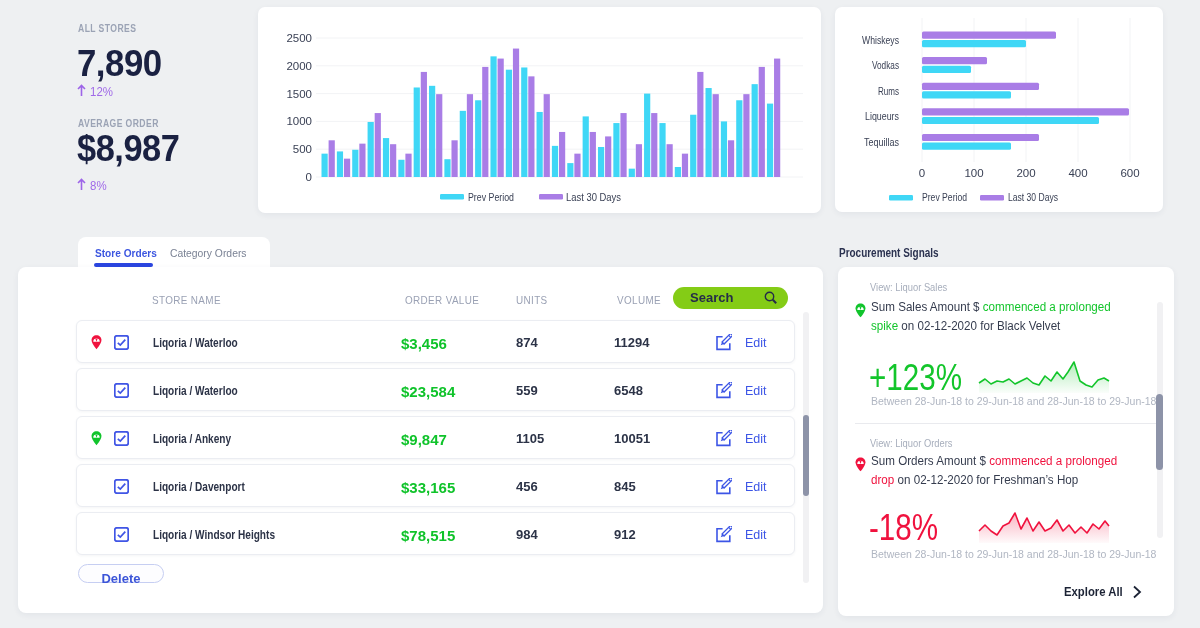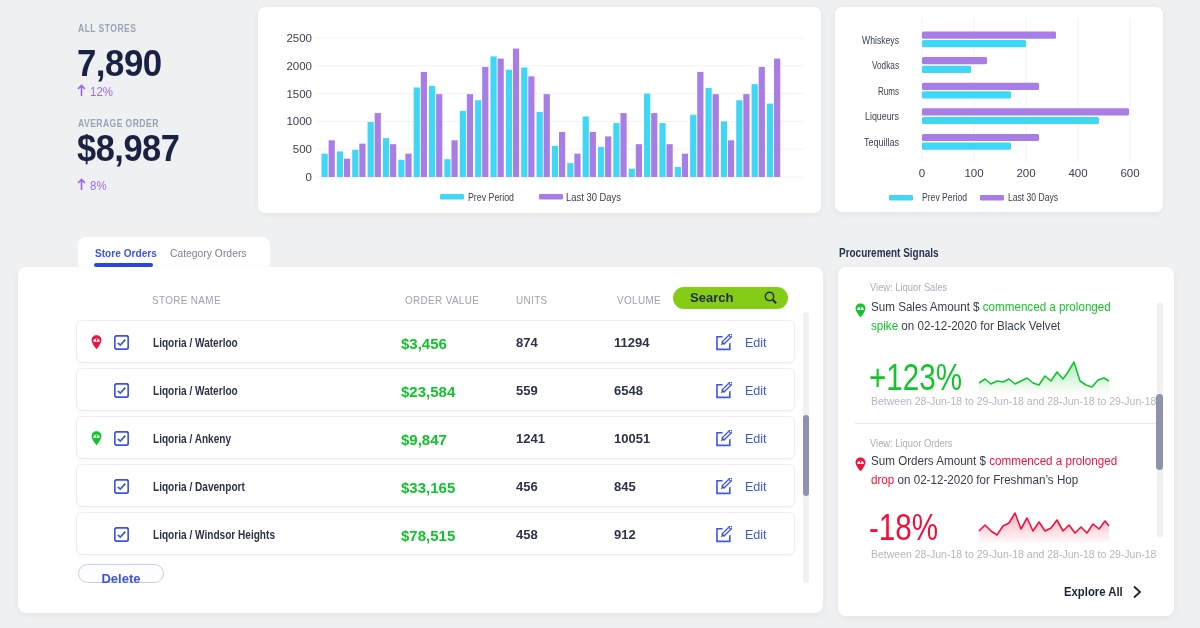--- a/index.html
+++ b/index.html
@@ -216,21 +216,21 @@
         <path d="M7 0.5 C3.4 0.5 0.7 3.2 0.7 6.7 C0.7 11.4 7 18.3 7 18.3 S13.3 11.4 13.3 6.7 C13.3 3.2 10.6 0.5 7 0.5 Z" fill="#11c42c"></path>
         <path d="M2.9 8.9 A4.1 4.1 0 0 1 11.1 8.9 Z" fill="#fff"></path>
         <path d="M7 8.9 L5.6 4.9 L8.4 4.9 Z" fill="#11c42c"></path>
       </svg>
       <svg class="cb" viewBox="0 0 15 15">
         <rect x="0.75" y="0.75" width="13.5" height="13.5" rx="2.2" fill="#fff" stroke="#4055e5" stroke-width="1.8"></rect>
         <path d="M3.8 7.8 L6.3 10.1 L11.3 4.7" fill="none" stroke="#4055e5" stroke-width="1.7"></path>
       </svg>
       <div class="rowname">Liqoria / Ankeny</div>
       <div class="rowval">$9,847</div>
-      <div class="rowunits">1241</div>
+      <div class="rowunits">1105</div>
       <div class="rowvol">10051</div>
       <svg style="position:absolute;left:638px;top:13px;" width="17" height="17" viewBox="0 0 17 17">
         <path d="M7.6 2.8 L2.0 2.8 L2.0 15.4 L14.8 15.4 L14.8 9.2" fill="none" stroke="#3c55e6" stroke-width="1.6"></path>
         <g transform="rotate(45 12 5)">
           <rect x="10.6" y="-1.6" width="2.9" height="12.2" fill="none" stroke="#3c55e6" stroke-width="1.3"></rect>
           <line x1="10.6" y1="1.2" x2="13.5" y2="1.2" stroke="#3c55e6" stroke-width="1.1"></line>
           <path d="M12.05 13.9 L10.7 10.6 L13.4 10.6 Z" fill="#3c55e6"></path>
         </g>
       </svg>
       <div class="rowedit">Edit</div>
@@ -254,21 +254,21 @@
       </svg>
       <div class="rowedit">Edit</div>
     </div>
 <div class="row" style="top:245px;">
       <svg class="cb" viewBox="0 0 15 15">
         <rect x="0.75" y="0.75" width="13.5" height="13.5" rx="2.2" fill="#fff" stroke="#4055e5" stroke-width="1.8"></rect>
         <path d="M3.8 7.8 L6.3 10.1 L11.3 4.7" fill="none" stroke="#4055e5" stroke-width="1.7"></path>
       </svg>
       <div class="rowname">Liqoria / Windsor Heights</div>
       <div class="rowval">$78,515</div>
-      <div class="rowunits">458</div>
+      <div class="rowunits">984</div>
       <div class="rowvol">912</div>
       <svg style="position:absolute;left:638px;top:13px;" width="17" height="17" viewBox="0 0 17 17">
         <path d="M7.6 2.8 L2.0 2.8 L2.0 15.4 L14.8 15.4 L14.8 9.2" fill="none" stroke="#3c55e6" stroke-width="1.6"></path>
         <g transform="rotate(45 12 5)">
           <rect x="10.6" y="-1.6" width="2.9" height="12.2" fill="none" stroke="#3c55e6" stroke-width="1.3"></rect>
           <line x1="10.6" y1="1.2" x2="13.5" y2="1.2" stroke="#3c55e6" stroke-width="1.1"></line>
           <path d="M12.05 13.9 L10.7 10.6 L13.4 10.6 Z" fill="#3c55e6"></path>
         </g>
       </svg>
       <div class="rowedit">Edit</div>

